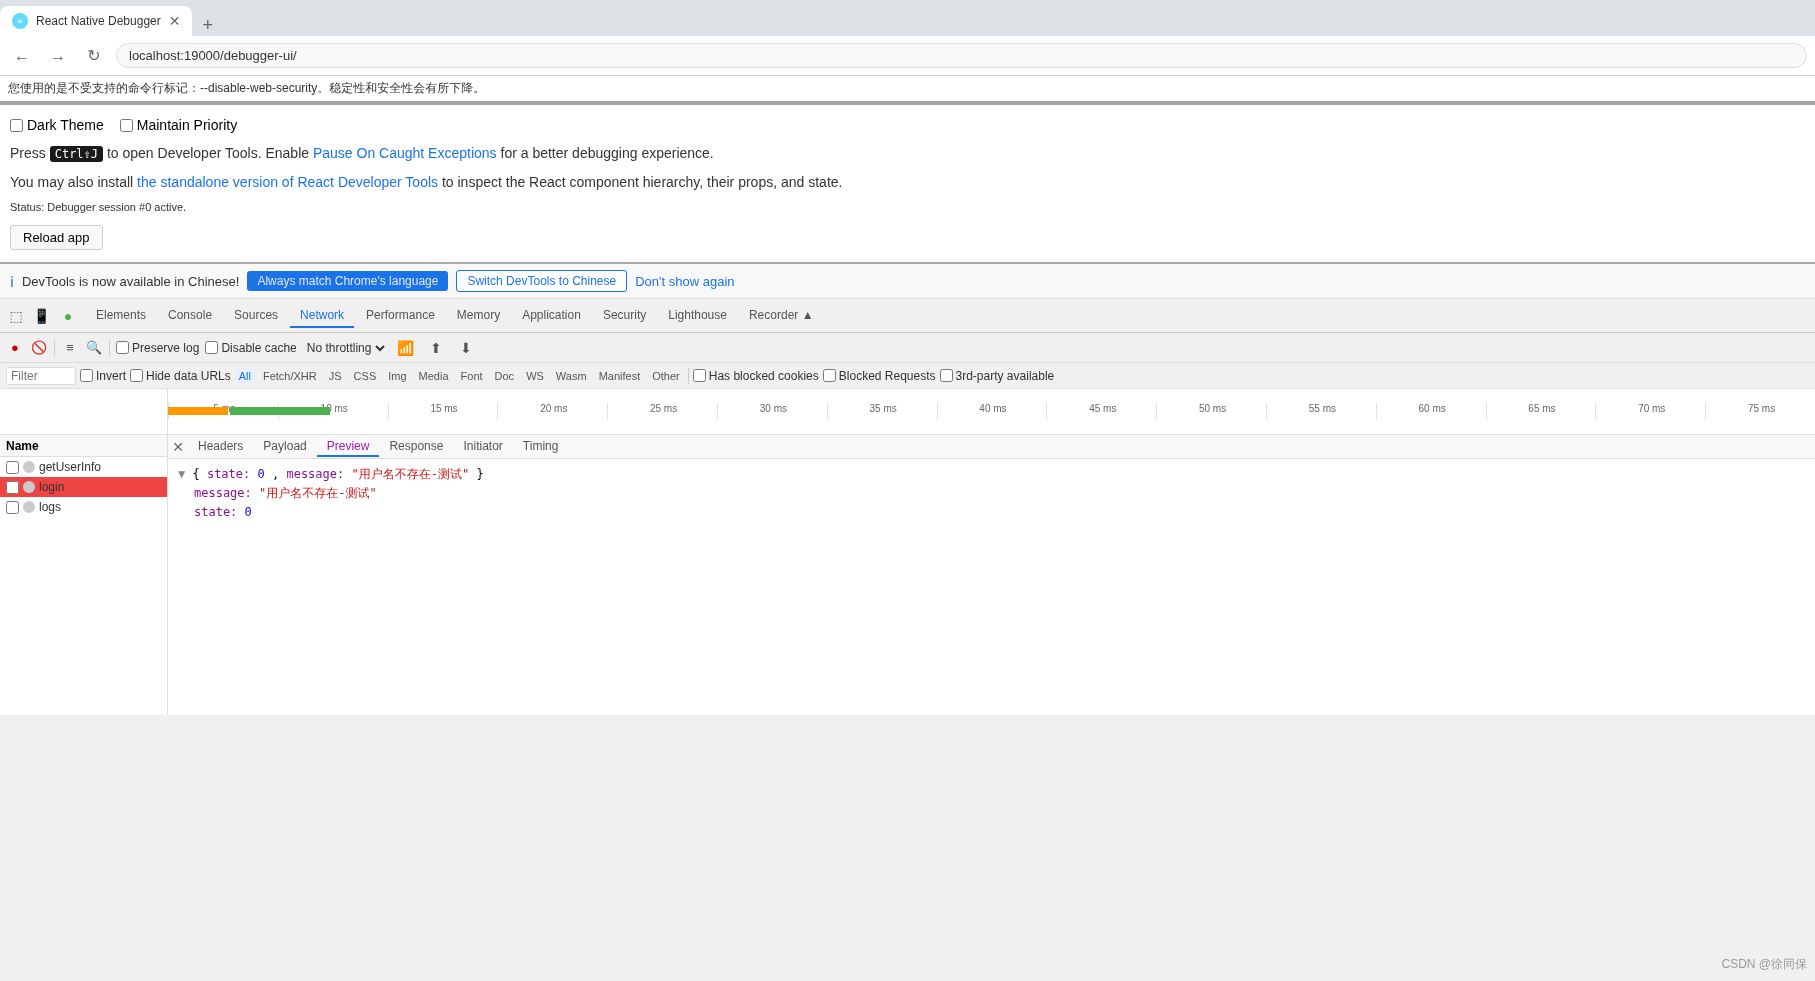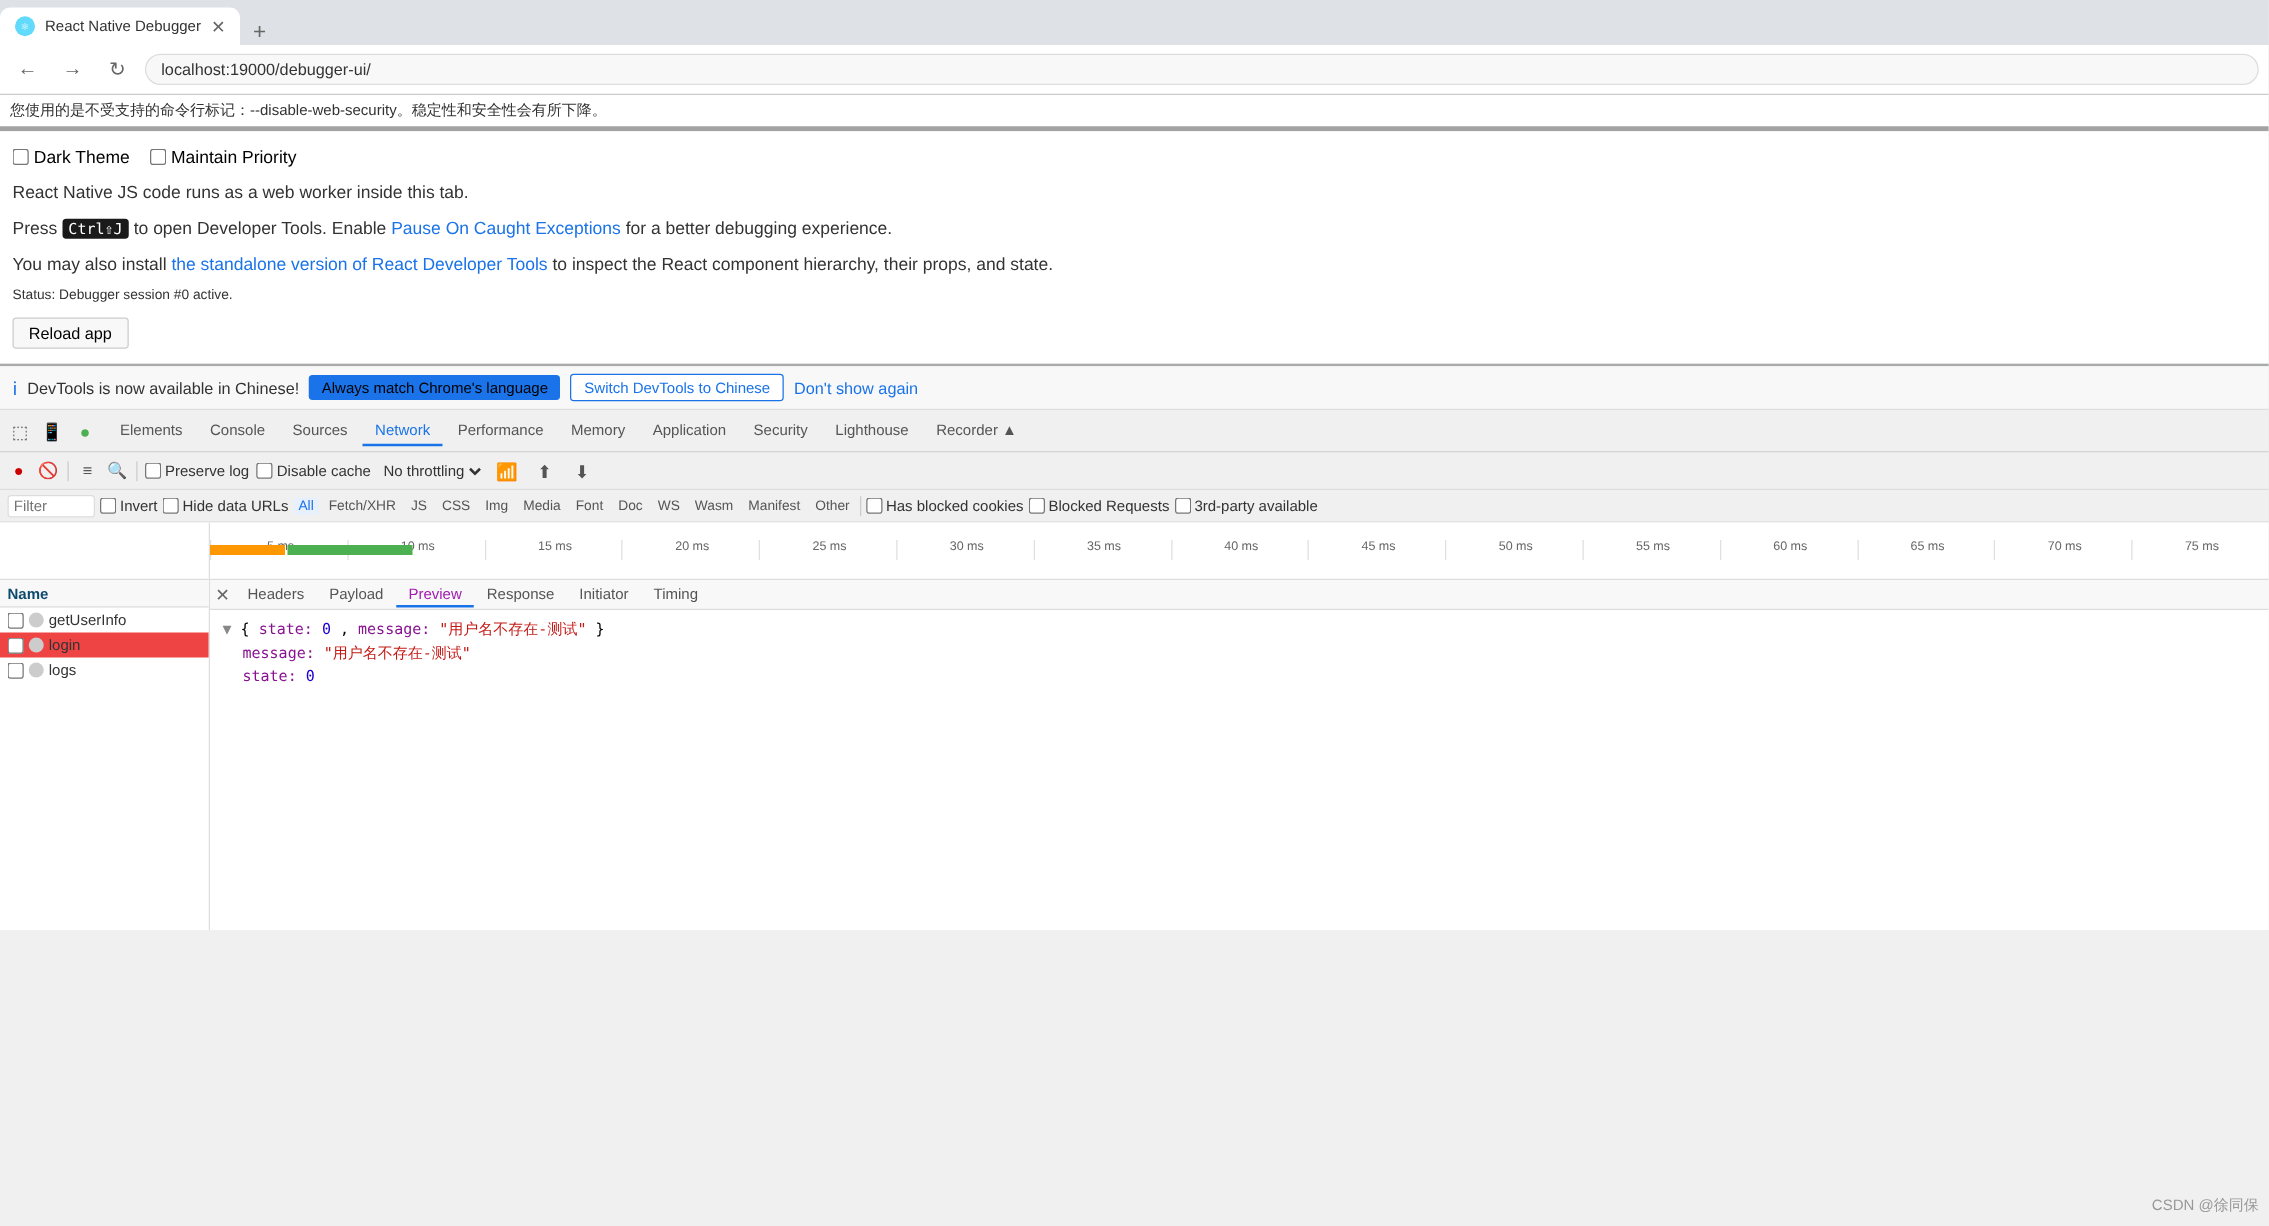--- a/index.html
+++ b/index.html
@@ -37,21 +37,21 @@
 
     .status-text { font-size: 11px; color: #333; margin-bottom: 12px; }
     .reload-btn { border: 1px solid #ccc; background: #f8f8f8; padding: 4px 12px; font-size: 13px; cursor: pointer; border-radius: 3px; }
 
     
     .devtools-panel { background: #f0f0f0; border-top: 2px solid #aaa; }
 
     
     .lang-bar { display: flex; align-items: center; gap: 8px; padding: 6px 10px; background: #f8f8f8; border-bottom: 1px solid #ddd; font-size: 13px; }
     .lang-bar-text { color: #333; }
-    .lang-btn-blue { background: #1a73e8; color: #000000; border: none; padding: 3px 10px; font-size: 12px; border-radius: 3px; cursor: pointer; }
+    .lang-btn-blue { background: #1a73e8; color: #e5e5e5; border: none; padding: 3px 10px; font-size: 12px; border-radius: 3px; cursor: pointer; }
     .lang-btn-outline { background: #fff; color: #1a73e8; border: 1px solid #1a73e8; padding: 3px 10px; font-size: 12px; border-radius: 3px; cursor: pointer; }
     .lang-link { color: #1a73e8; text-decoration: none; font-size: 13px; cursor: pointer; }
 
     
     .devtools-tabs { display: flex; align-items: center; background: #f0f0f0; border-bottom: 1px solid #ccc; padding: 0 4px; gap: 2px; height: 34px; }
     .devtools-icon-group { display: flex; gap: 2px; margin-right: 4px; }
     .dt-icon { width: 24px; height: 24px; display: flex; align-items: center; justify-content: center; cursor: pointer; border-radius: 3px; font-size: 14px; color: #555; }
     .dt-tab { padding: 4px 10px; font-size: 12px; color: #555; cursor: pointer; border-bottom: 2px solid transparent; margin-bottom: -1px; white-space: nowrap; }
     .dt-tab.active { color: #1a73e8; border-bottom: 2px solid #1a73e8; }
 
@@ -79,21 +79,21 @@
     .timeline-label { flex: 1; text-align: center; border-left: 1px solid #e0e0e0; padding-left: 2px; }
     .timeline-bars { position: absolute; top: 18px; left: 0; height: 20px; width: 100%; }
     .bar-orange { position: absolute; left: 0; top: 0; height: 8px; background: #ff9800; width: 60px; }
     .bar-green { position: absolute; left: 62px; top: 0; height: 8px; background: #4caf50; width: 100px; }
 
     
     .network-bottom { display: flex; height: 280px; background: #fff; }
 
     
     .name-col { width: 168px; border-right: 1px solid #ddd; flex-shrink: 0; overflow: hidden; }
-    .name-header { height: 22px; display: flex; align-items: center; padding: 0 6px; border-bottom: 1px solid #ddd; font-size: 12px; font-weight: bold; color: #0c4a6e; background: #f8f8f8; }
+    .name-header { height: 22px; display: flex; align-items: center; padding: 0 6px; border-bottom: 1px solid #ddd; font-size: 12px; font-weight: bold; color: #000000; background: #f8f8f8; }
     .name-item { display: flex; align-items: center; padding: 2px 6px; height: 20px; font-size: 12px; color: #333; cursor: pointer; gap: 4px; }
     .name-item.selected { background: #ef4444; }
     .name-item-icon { width: 12px; height: 12px; border-radius: 50%; background: #ccc; flex-shrink: 0; }
     .name-cb { margin: 0; }
 
     
     .detail-panel { flex: 1; display: flex; flex-direction: column; overflow: hidden; }
     .detail-tabs { display: flex; border-bottom: 1px solid #ddd; background: #f8f8f8; height: 24px; align-items: center; }
     .dt-close { width: 20px; height: 20px; display: flex; align-items: center; justify-content: center; cursor: pointer; color: #666; font-size: 14px; }
     .detail-tab { padding: 2px 10px; font-size: 12px; color: #555; cursor: pointer; border-bottom: 2px solid transparent; }
@@ -141,23 +141,20 @@
       <label class="checkbox-item">
         <input type="checkbox" style="">
         <span>Dark Theme</span>
       </label>
       <label class="checkbox-item">
         <input type="checkbox" style="">
         <span>Maintain Priority</span>
       </label>
     </div>
 
-    <p class="page-text">
-      <span>React Native JS code runs as a web worker inside this tab.</span>
-    </p>
 
     <p class="page-text">
       <span>Press </span>
       <span class="kbd">Ctrl⇧J</span>
       <span> to open Developer Tools. Enable </span>
       <a class="link" href="#">Pause On Caught Exceptions</a>
       <span> for a better debugging experience.</span>
     </p>
 
     <p class="page-text">

